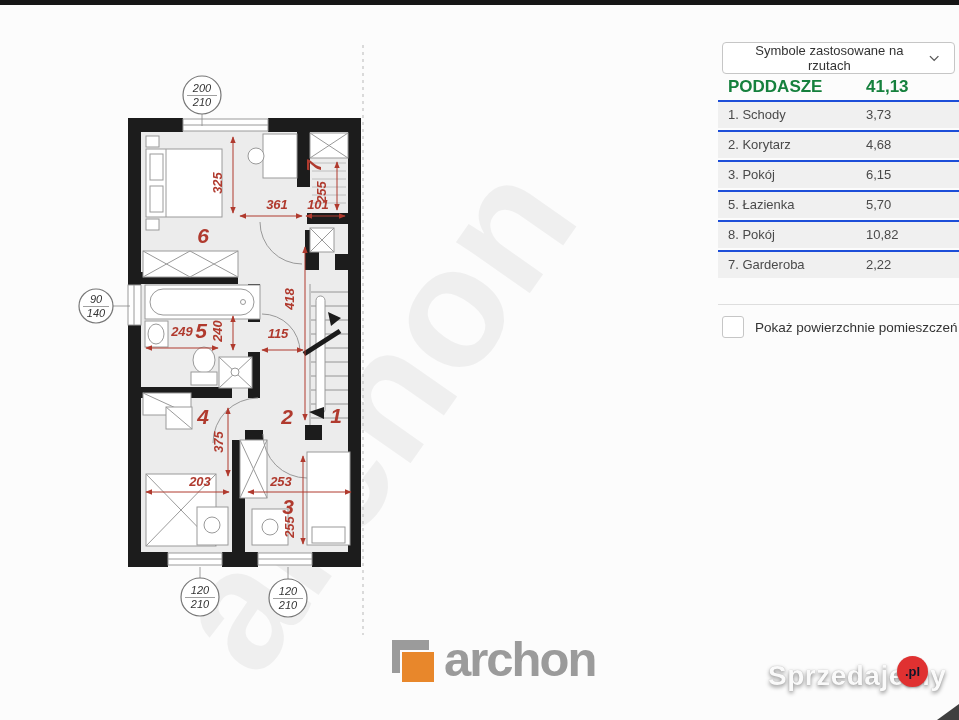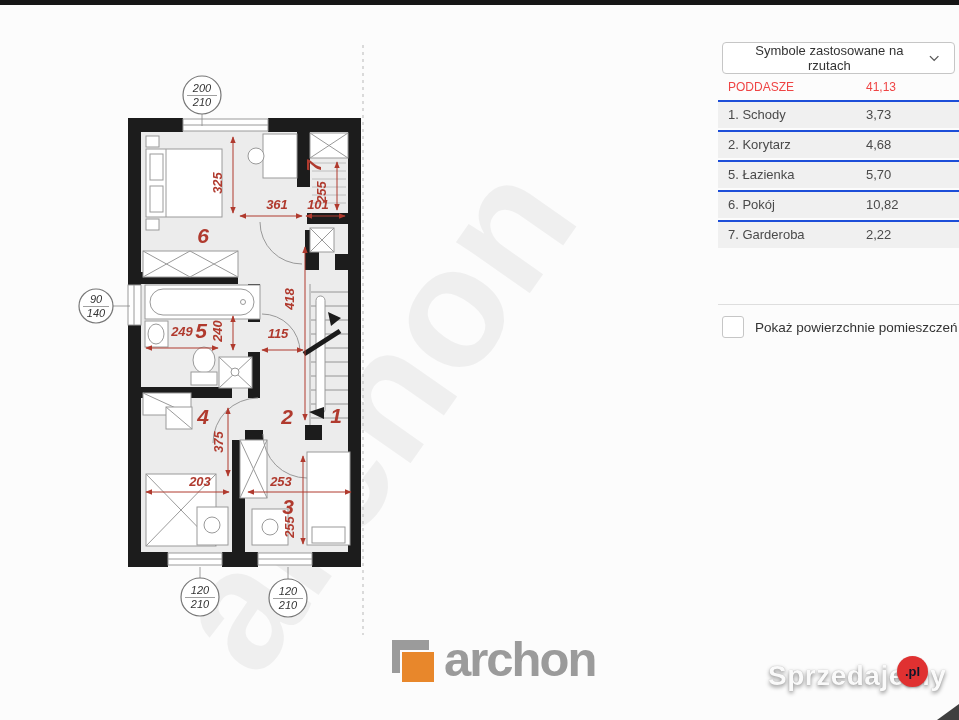--- a/index.html
+++ b/index.html
@@ -25,21 +25,21 @@
   .wm{fill:#000;fill-opacity:0.05;font-weight:bold;font-size:170px;text-anchor:middle;}
   .tread{stroke:#8c8c8c;stroke-width:0.9;}
 
   
   .sidebar{position:absolute;left:718px;top:0;width:241px;height:720px;}
   .dropdown{position:absolute;left:4px;top:42px;width:233px;height:28px;background:#fff;
             border:1px solid #c6c6c6;border-radius:4px;font-family:"Liberation Sans",sans-serif;
             font-size:13px;color:#333;display:flex;align-items:center;justify-content:center;
             gap:8px;cursor:pointer;padding:15px;}
   .thead{position:absolute;top:74px;left:0;width:100%;height:26px;
-         font-size:12px;font-weight:normal;color:#ef4444;}
+         font-size:17px;font-weight:bold;color:#15803d;}
   .cell-l{position:absolute;left:10px;top:0;line-height:26px;}
   .cell-v{position:absolute;left:148px;top:0;line-height:26px;}
   .rows{position:absolute;top:100px;left:0;width:100%;}
   .row{position:relative;height:26px;background:#f0f0f0;border-top:2px solid #1d4ed8;
        margin-bottom:2px;font-size:13px;color:#4a4a4a;}
   .divider{position:absolute;top:304px;left:0;width:100%;border-top:1px solid #dedede;}
   .checkrow{position:absolute;top:316px;left:4px;display:flex;align-items:center;gap:11px;
             font-size:13.5px;color:#333;cursor:pointer;justify-content:center;}
   .checkbox{width:20px;height:20px;background:#fff;border:1px solid #c6c6c6;border-radius:3px;}
 
@@ -286,25 +286,29 @@
     <div class="rows">
       <div class="row">
         <span class="cell-l">1. Schody</span>
         <span class="cell-v">3,73</span>
       </div>
       <div class="row">
         <span class="cell-l">2. Korytarz</span>
         <span class="cell-v">4,68</span>
       </div>
       <div class="row">
+        <span class="cell-l">3. Pokój</span>
+        <span class="cell-v">6,15</span>
+      </div>
+      <div class="row">
         <span class="cell-l">5. Łazienka</span>
         <span class="cell-v">5,70</span>
       </div>
       <div class="row">
-        <span class="cell-l">6. Pokój</span>
+        <span class="cell-l">8. Pokój</span>
         <span class="cell-v">10,82</span>
       </div>
       <div class="row">
         <span class="cell-l">7. Garderoba</span>
         <span class="cell-v">2,22</span>
       </div>
     </div>
 
     <div class="divider"></div>
 

